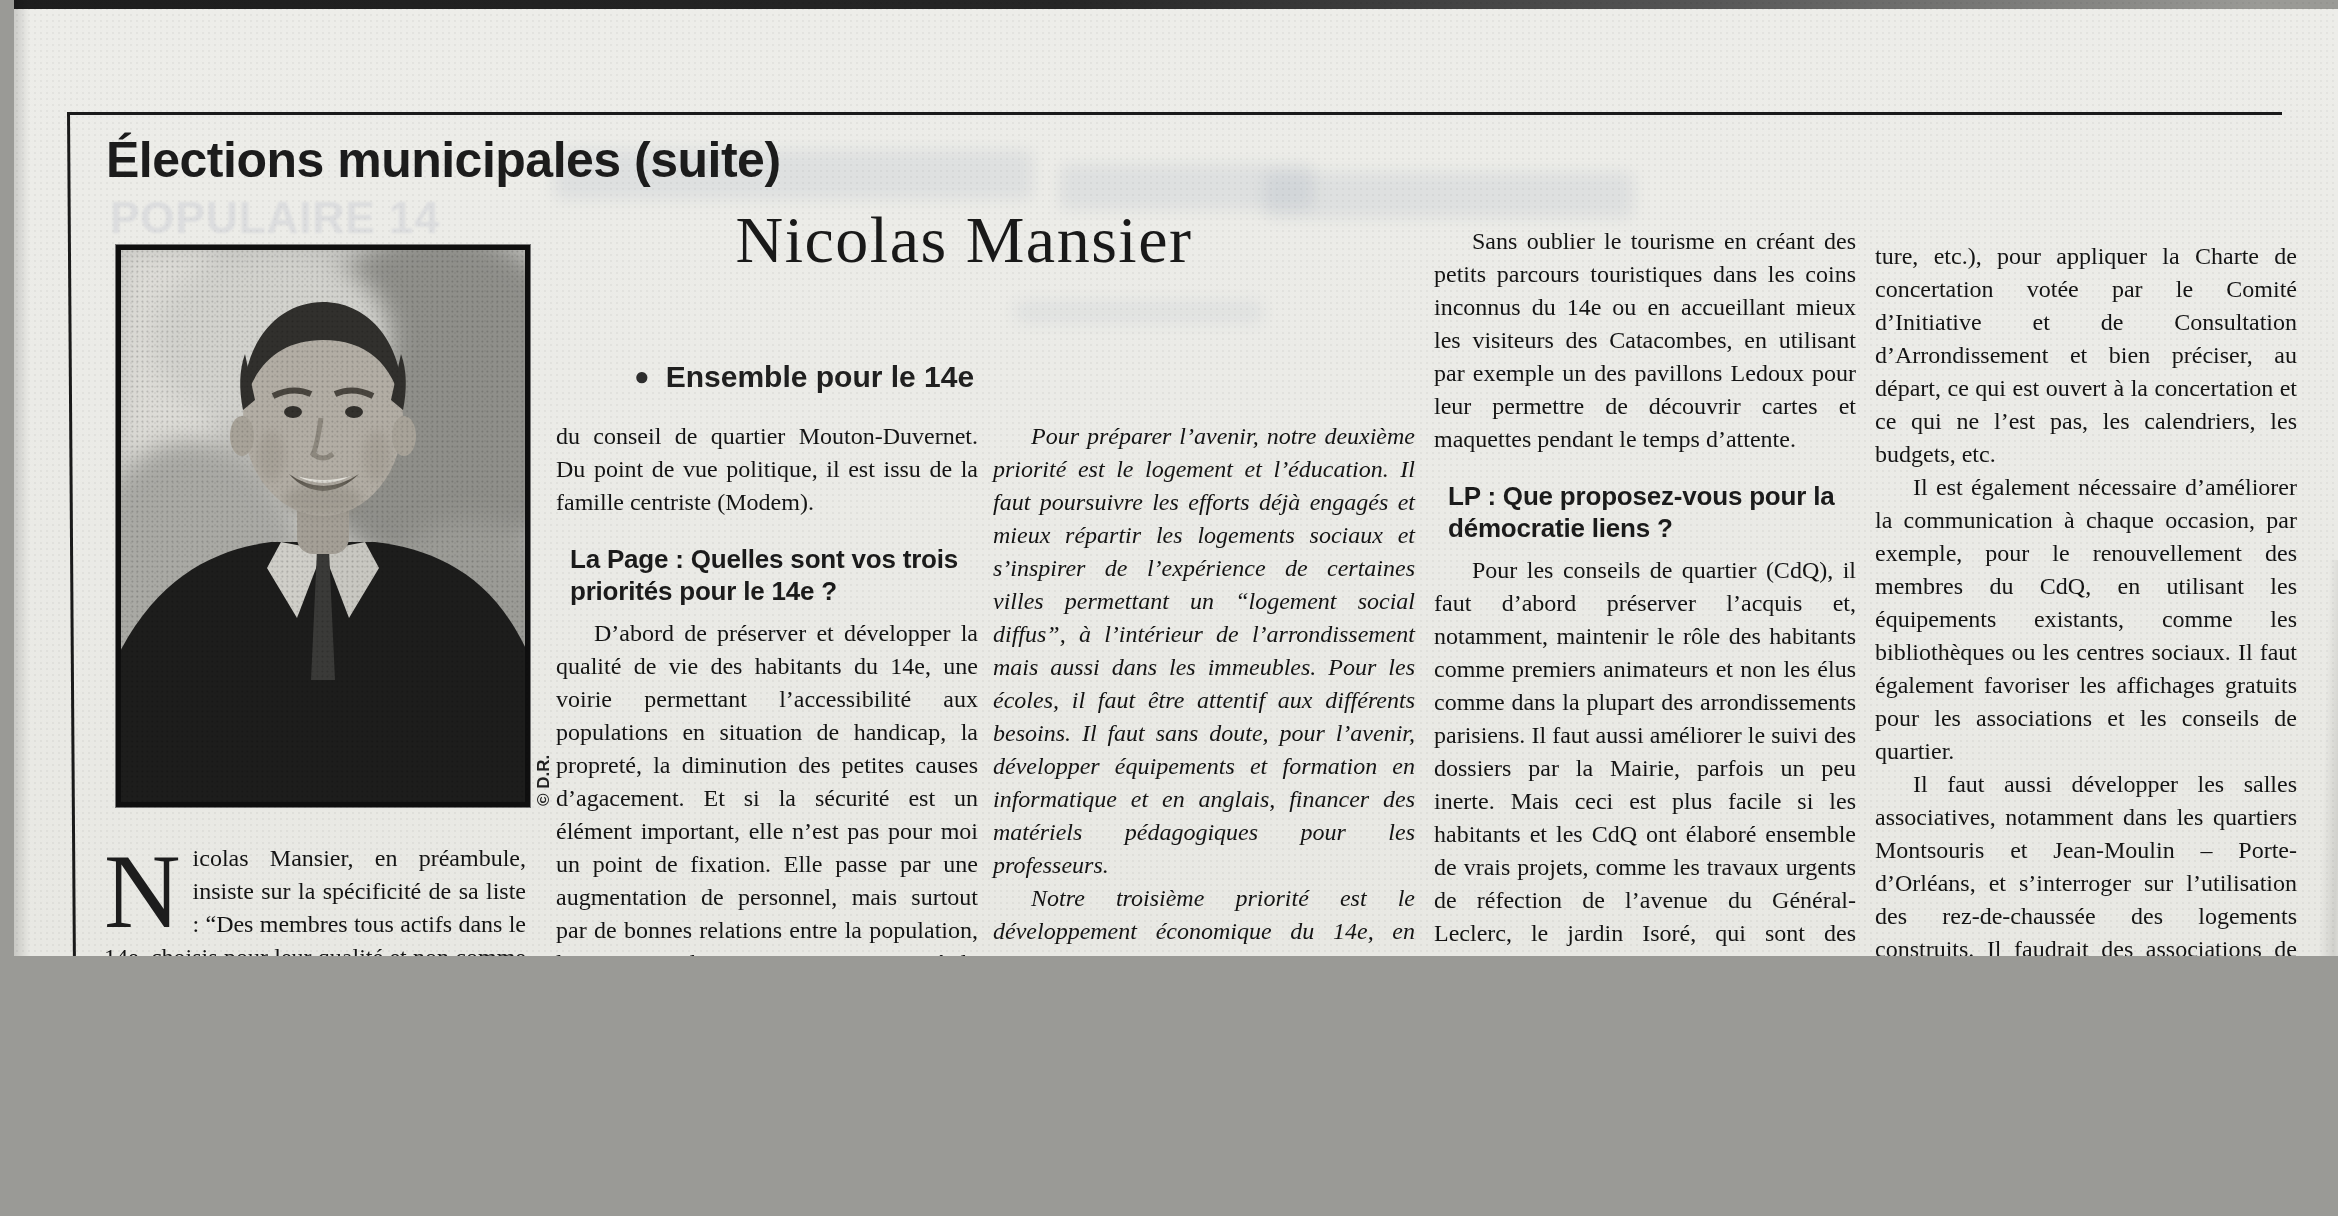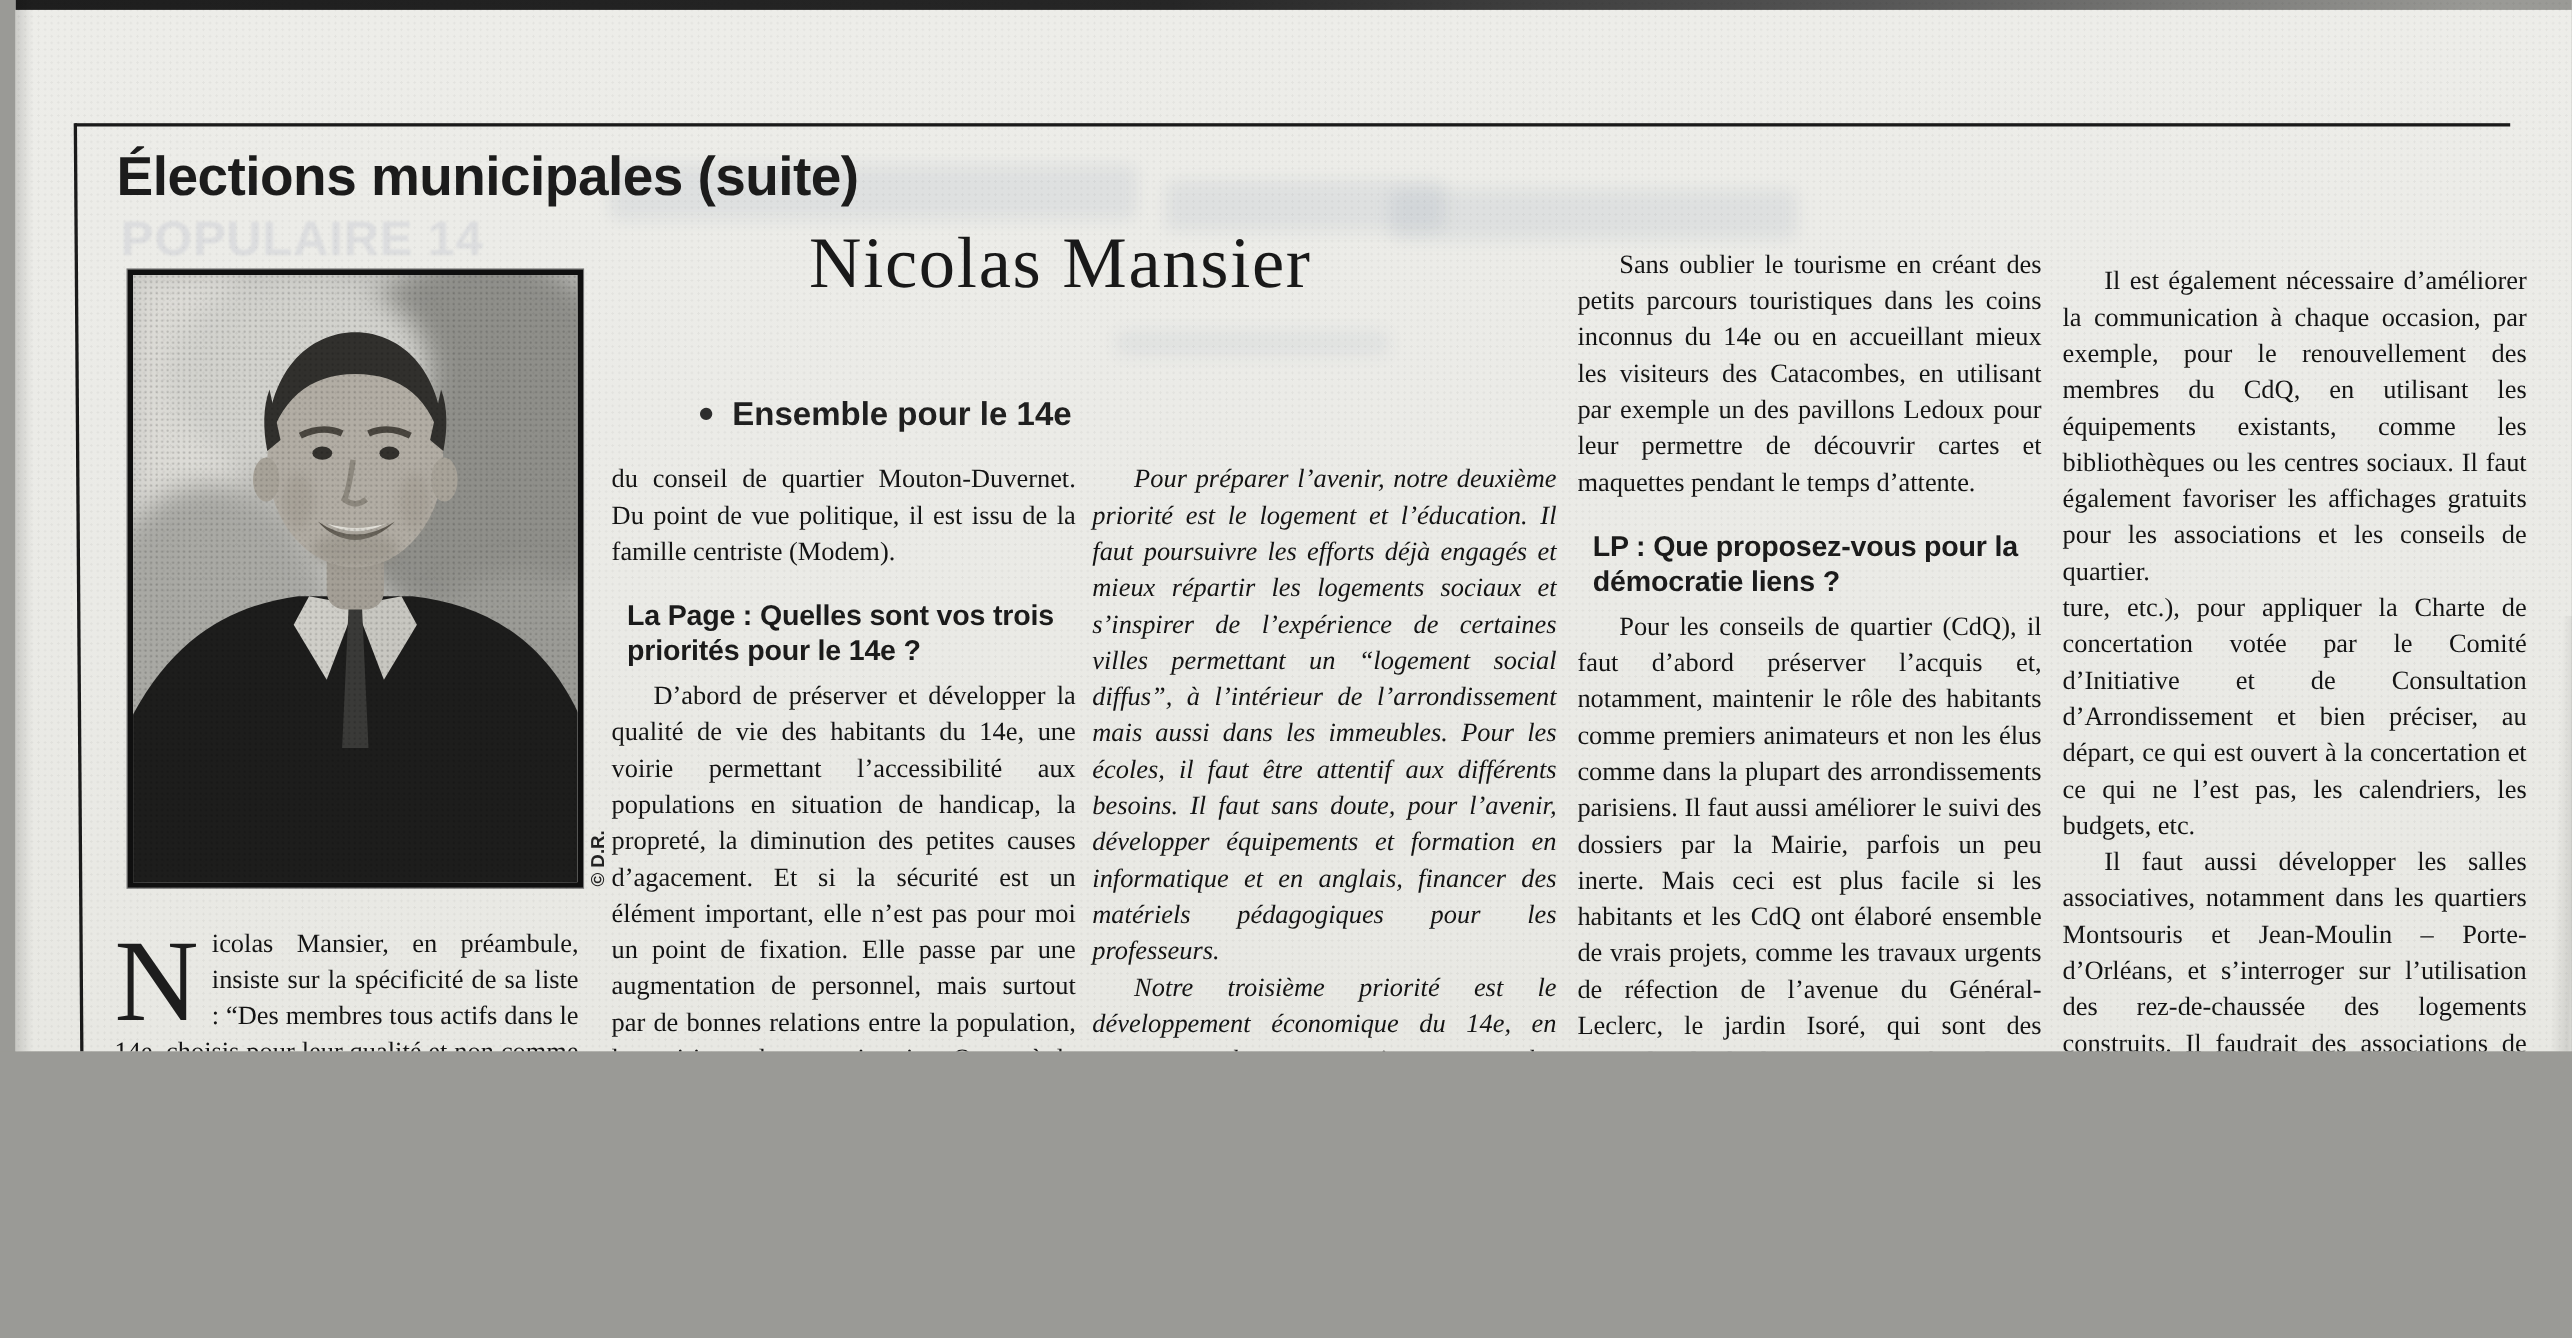--- a/index.html
+++ b/index.html
@@ -169,21 +169,21 @@
   <div class="col col3">
       <p class="para"><span>Pour préparer l’avenir, notre deuxième priorité est le logement et l’éducation. Il faut poursuivre les efforts déjà engagés et mieux répartir les logements sociaux et s’inspirer de l’expérience de certaines villes permettant un “logement social diffus”, à l’intérieur de l’arrondissement mais aussi dans les immeubles. Pour les écoles, il faut être attentif aux différents besoins. Il faut sans doute, pour l’avenir, développer équipements et formation en informatique et en anglais, financer des matériels pédagogiques pour les professeurs.</span></p>
       <p class="para"><span>Notre troisième priorité est le développement économique du 14e, en soutenant le partenariat avec les commerçants, par exemple en établissant des liens avec l’école, comme les boulangers avec les cantines scolaires. Une autre initiative serait de créer un réseau d’entreprises, un centre de ressources pour le développement durable, notamment pour la réfection des bâtiments.</span></p>
     </div>
   <div class="col col4">
       <p class="para"><span>Sans oublier le tourisme en créant des petits parcours touristiques dans les coins inconnus du 14e ou en accueillant mieux les visiteurs des Catacombes, en utilisant par exemple un des pavillons Ledoux pour leur permettre de découvrir cartes et maquettes pendant le temps d’attente.</span></p>
       <h3 class="subhead"><span>LP : Que proposez-vous pour la démocratie liens ?</span></h3>
       <p class="para"><span>Pour les conseils de quartier (CdQ), il faut d’abord préserver l’acquis et, notamment, maintenir le rôle des habitants comme premiers animateurs et non les élus comme dans la plupart des arrondissements parisiens. Il faut aussi améliorer le suivi des dossiers par la Mairie, parfois un peu inerte. Mais ceci est plus facile si les habitants et les CdQ ont élaboré ensemble de vrais projets, comme les travaux urgents de réfection de l’avenue du Général-Leclerc, le jardin Isoré, qui sont des exemples de “budgets participatifs”. Elus et services techniques ont joué le jeu. Au-delà de ce dispositif, il faut utiliser des opportunités de concertation (St-Vincent-de-Paul, Petite Cein-</span></p>
     </div>
   <div class="col col5">
+      <p class="para noindent"><span>ture, etc.), pour appliquer la Charte de concertation votée par le Comité d’Initiative et de Consultation d’Arrondissement et bien préciser, au départ, ce qui est ouvert à la concertation et ce qui ne l’est pas, les calendriers, les budgets, etc.</span></p>
       <p class="para"><span>Il est également nécessaire d’améliorer la communication à chaque occasion, par exemple, pour le renouvellement des membres du CdQ, en utilisant les équipements existants, comme les bibliothèques ou les centres sociaux. Il faut également favoriser les affichages gratuits pour les associations et les conseils de quartier.</span></p>
-      <p class="para noindent"><span>ture, etc.), pour appliquer la Charte de concertation votée par le Comité d’Initiative et de Consultation d’Arrondissement et bien préciser, au départ, ce qui est ouvert à la concertation et ce qui ne l’est pas, les calendriers, les budgets, etc.</span></p>
       <p class="para"><span>Il faut aussi développer les salles associatives, notamment dans les quartiers Montsouris et Jean-Moulin – Porte-d’Orléans, et s’interroger sur l’utilisation des rez-de-chaussée des logements construits. Il faudrait des associations de type Florimont dans chaque quartier.</span></p>
       <h3 class="subhead"><span>LP : Et pour le second tour, que pensez-vous faire ?</span></h3>
       <p class="para"><span>Nous n’avons pas encore décidé. Cela dépendra des programmes et de la campagne des autres listes.</span></p>
     </div>
 
   <div class="noise"></div>
 </div>
 
 </body></html>

